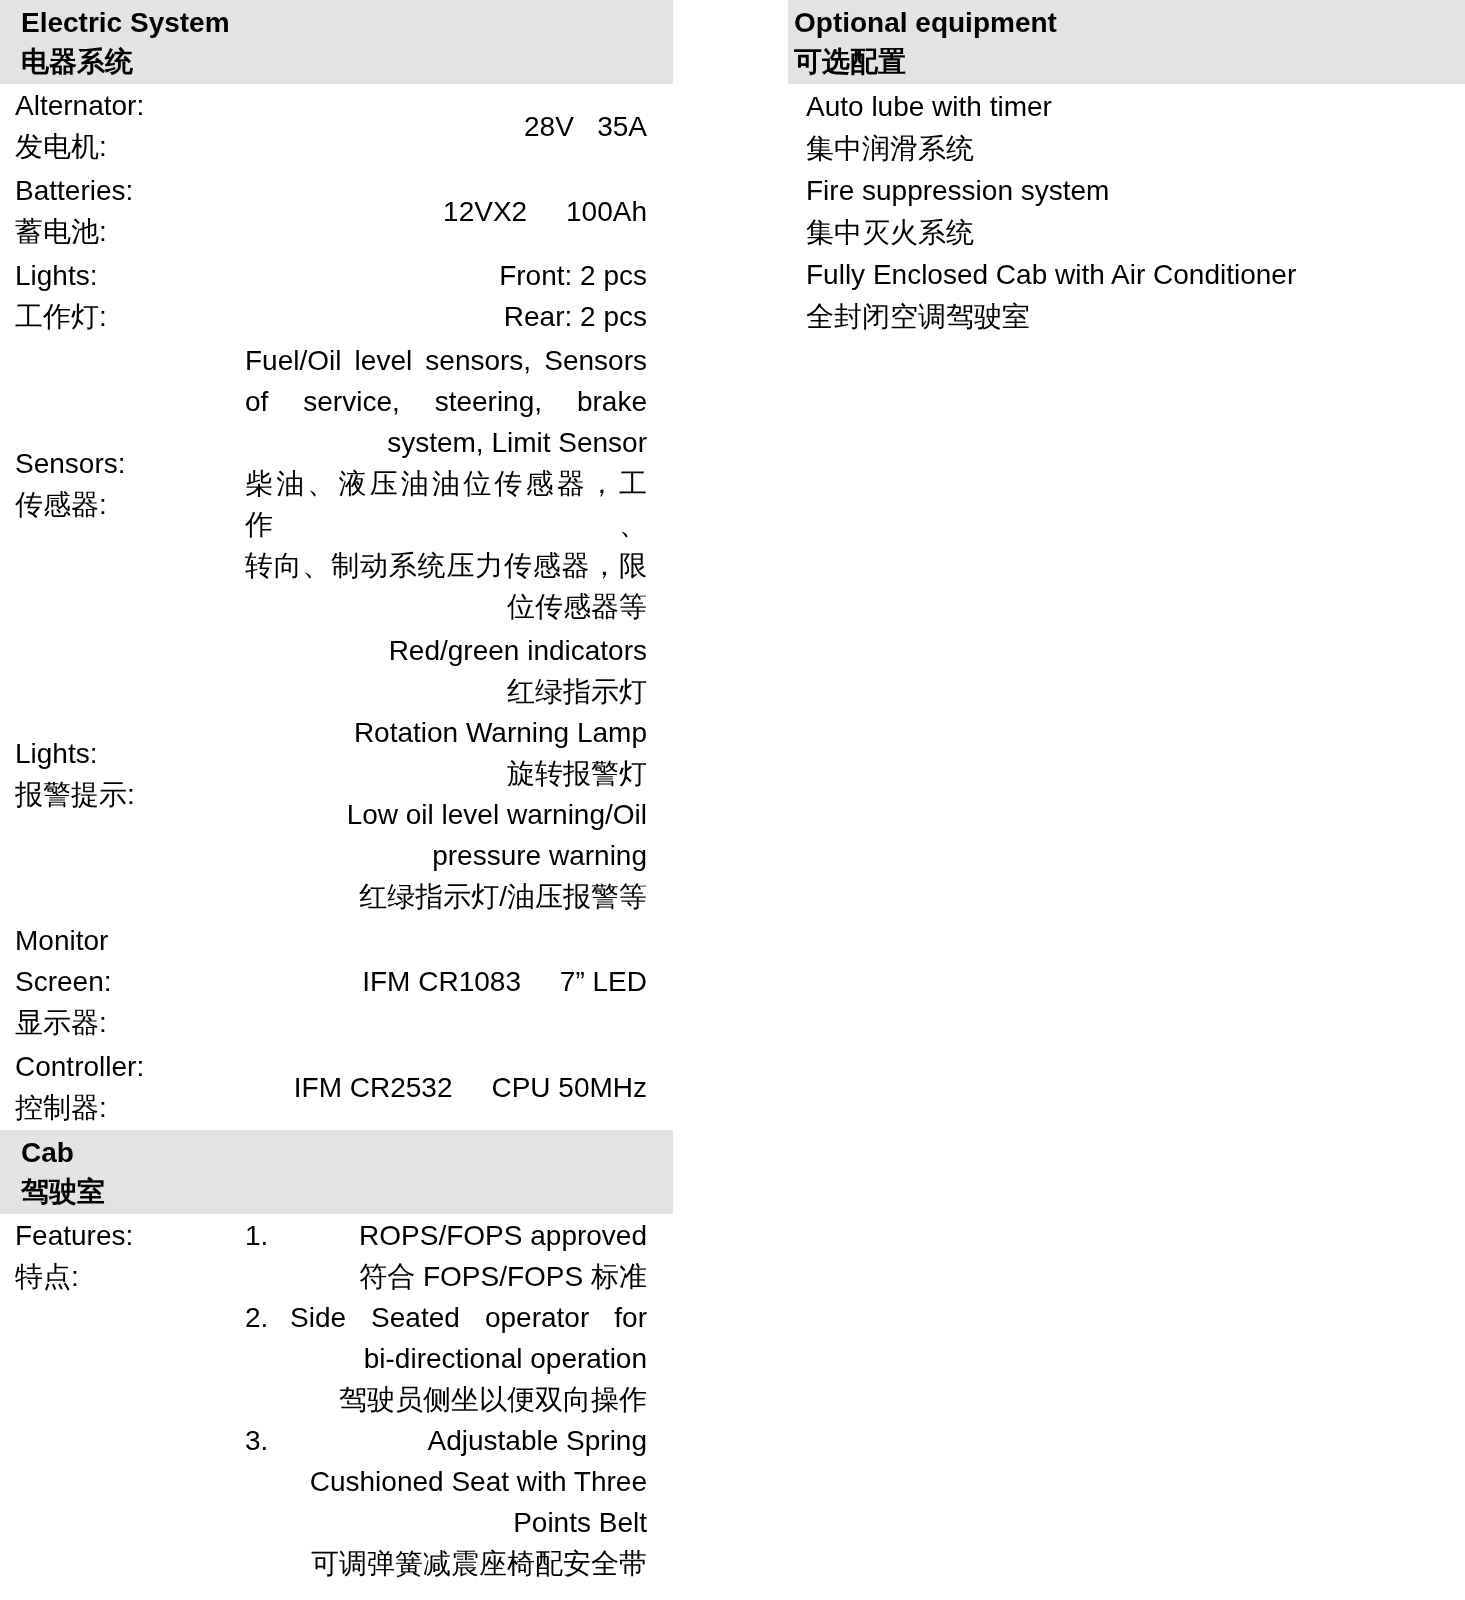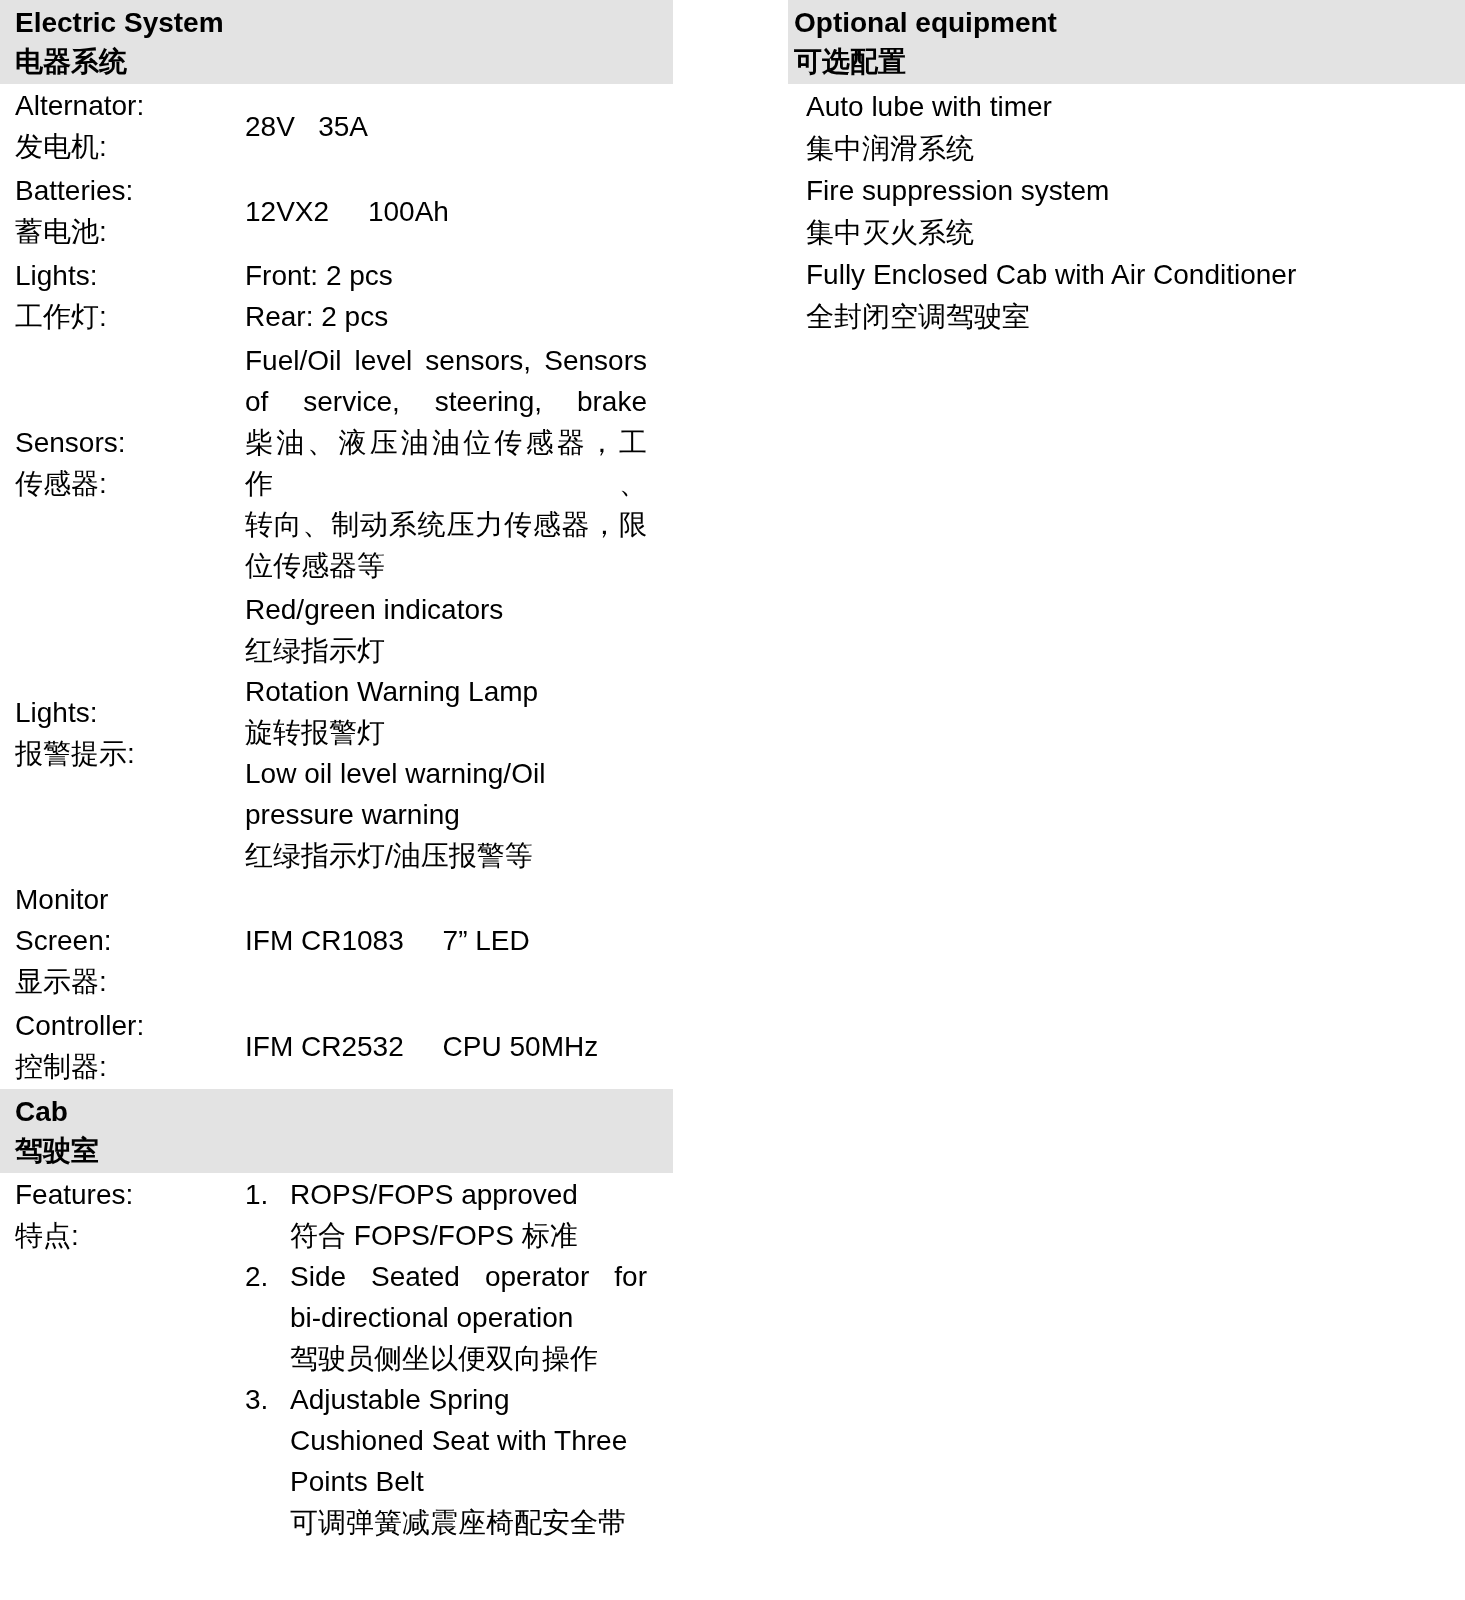--- a/index.html
+++ b/index.html
@@ -10,21 +10,21 @@
     color:#000000;
     overflow:hidden;
   }
   .page { position:relative; width:1465px; height:1600px; background:#ffffff; }
 
   .col-left  { position:absolute; left:0;   top:0; width:673px; }
   .col-right { position:absolute; left:788px; top:0; width:677px; }
 
   .sec-header {
     background:#e3e3e3;
-    padding:3px 10px 3px 15px;
+    padding:3px 10px 3px 21px;
   }
   .col-right .sec-header { padding-left:6px; }
   .sec-header .hline {
     font-weight:bold;
     font-size:28px;
     line-height:39px;
     white-space:pre-wrap;
   }
 
   .row {
@@ -38,20 +38,21 @@
   .lbl .ln {
     font-size:28px;
     line-height:41px;
     white-space:pre-wrap;
   }
   .val { flex:1; min-width:0; }
   .vl {
     font-size:28px;
     line-height:41px;
     white-space:pre-wrap;
+    text-align:right;
   }
   .vl.j {
     text-align:justify;
     text-align-last:justify;
     white-space:normal;
   }
 
   .feature { display:flex; }
   .fnum { width:45px; flex:none; font-size:28px; line-height:41px; }
   .ftxt { flex:1; min-width:0; }
@@ -108,20 +109,21 @@
     </div>
 
     <div class="row">
       <div class="lbl">
         <div class="ln">Sensors:</div>
         <div class="ln">传感器:</div>
       </div>
       <div class="val">
         <div class="vl j">Fuel/Oil level sensors, Sensors</div>
         <div class="vl j">of service, steering, brake</div>
+        <div class="vl">system, Limit Sensor</div>
         <div class="vl j">柴油、液压油油位传感器，工作、</div>
         <div class="vl j">转向、制动系统压力传感器，限</div>
         <div class="vl">位传感器等</div>
       </div>
     </div>
 
     <div class="row">
       <div class="lbl">
         <div class="ln">Lights:</div>
         <div class="ln">报警提示:</div>

